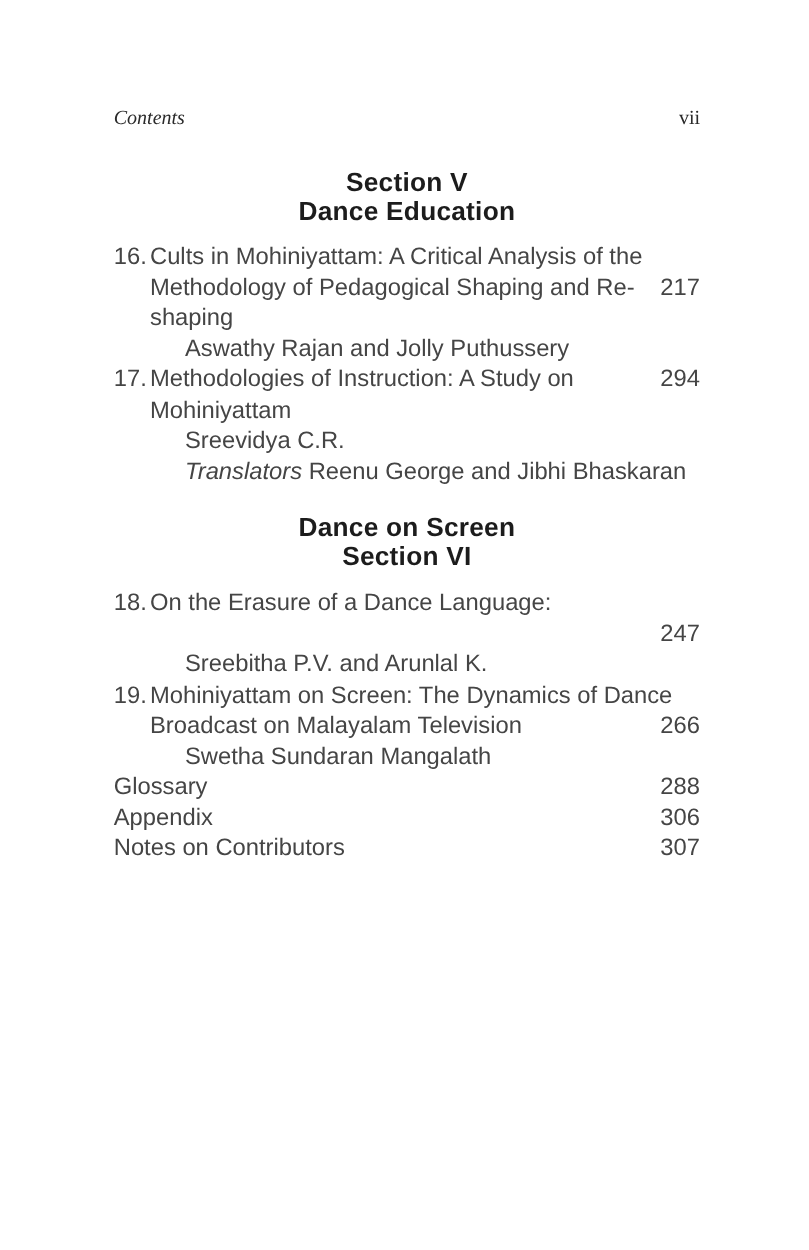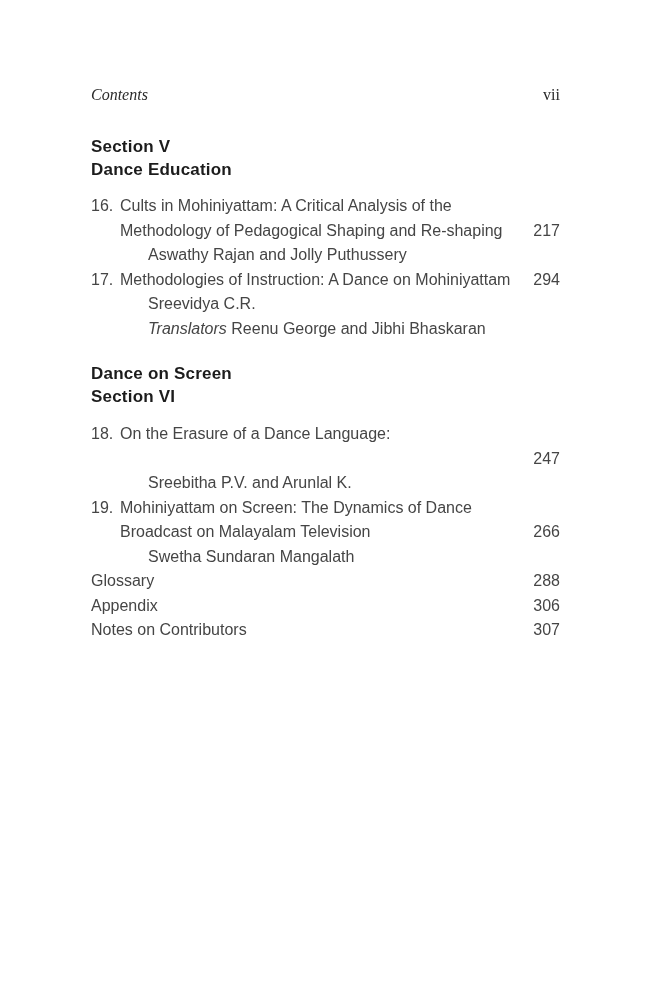--- a/index.html
+++ b/index.html
@@ -19,30 +19,31 @@
   .running-header {
     display: flex;
     justify-content: space-between;
     align-items: baseline;
     font-family: "Liberation Serif", serif;
     font-size: 16px;
     color: #2a2a2a;
   }
   .running-header .book-title { font-style: italic; }
   .section-heading {
+    text-align: center;
     font-weight: bold;
-    font-size: 17px;
+    font-size: 21px;
     line-height: 23px;
     color: #1c1c1c;
     letter-spacing: 0.2px;
   }
   .section-heading.first { margin-top: 31px; margin-bottom: 13px; }
   .section-heading.second { margin-top: 21px; margin-bottom: 14px; }
   .toc {
-    font-size: 16px;
+    font-size: 19px;
     line-height: 24.5px;
   }
   .row { display: flex; }
   .row .num { width: 29px; flex-shrink: 0; }
   .row.cont { padding-left: 29px; }
   .row.auth { padding-left: 57px; text-align: center; }
   .row .pg {
     margin-left: auto;
     padding-left: 12px;
     text-align: center;
@@ -74,21 +75,21 @@
     <div class="row cont">
       <span>Methodology of Pedagogical Shaping and Re-shaping</span>
       <span class="pg">217</span>
     </div>
     <div class="row auth">
       <span>Aswathy Rajan and Jolly Puthussery</span>
     </div>
 
     <div class="row">
       <span class="num">17.</span>
-      <span>Methodologies of Instruction: A Dance on Mohiniyattam</span>
+      <span>Methodologies of Instruction: A Study on Mohiniyattam</span>
       <span class="pg">294</span>
     </div>
     <div class="row auth">
       <span>Sreevidya C.R.</span>
     </div>
     <div class="row auth">
       <span><span class="italic">Translators</span><span> Reenu George and Jibhi Bhaskaran</span></span>
     </div>
 
   </div>

